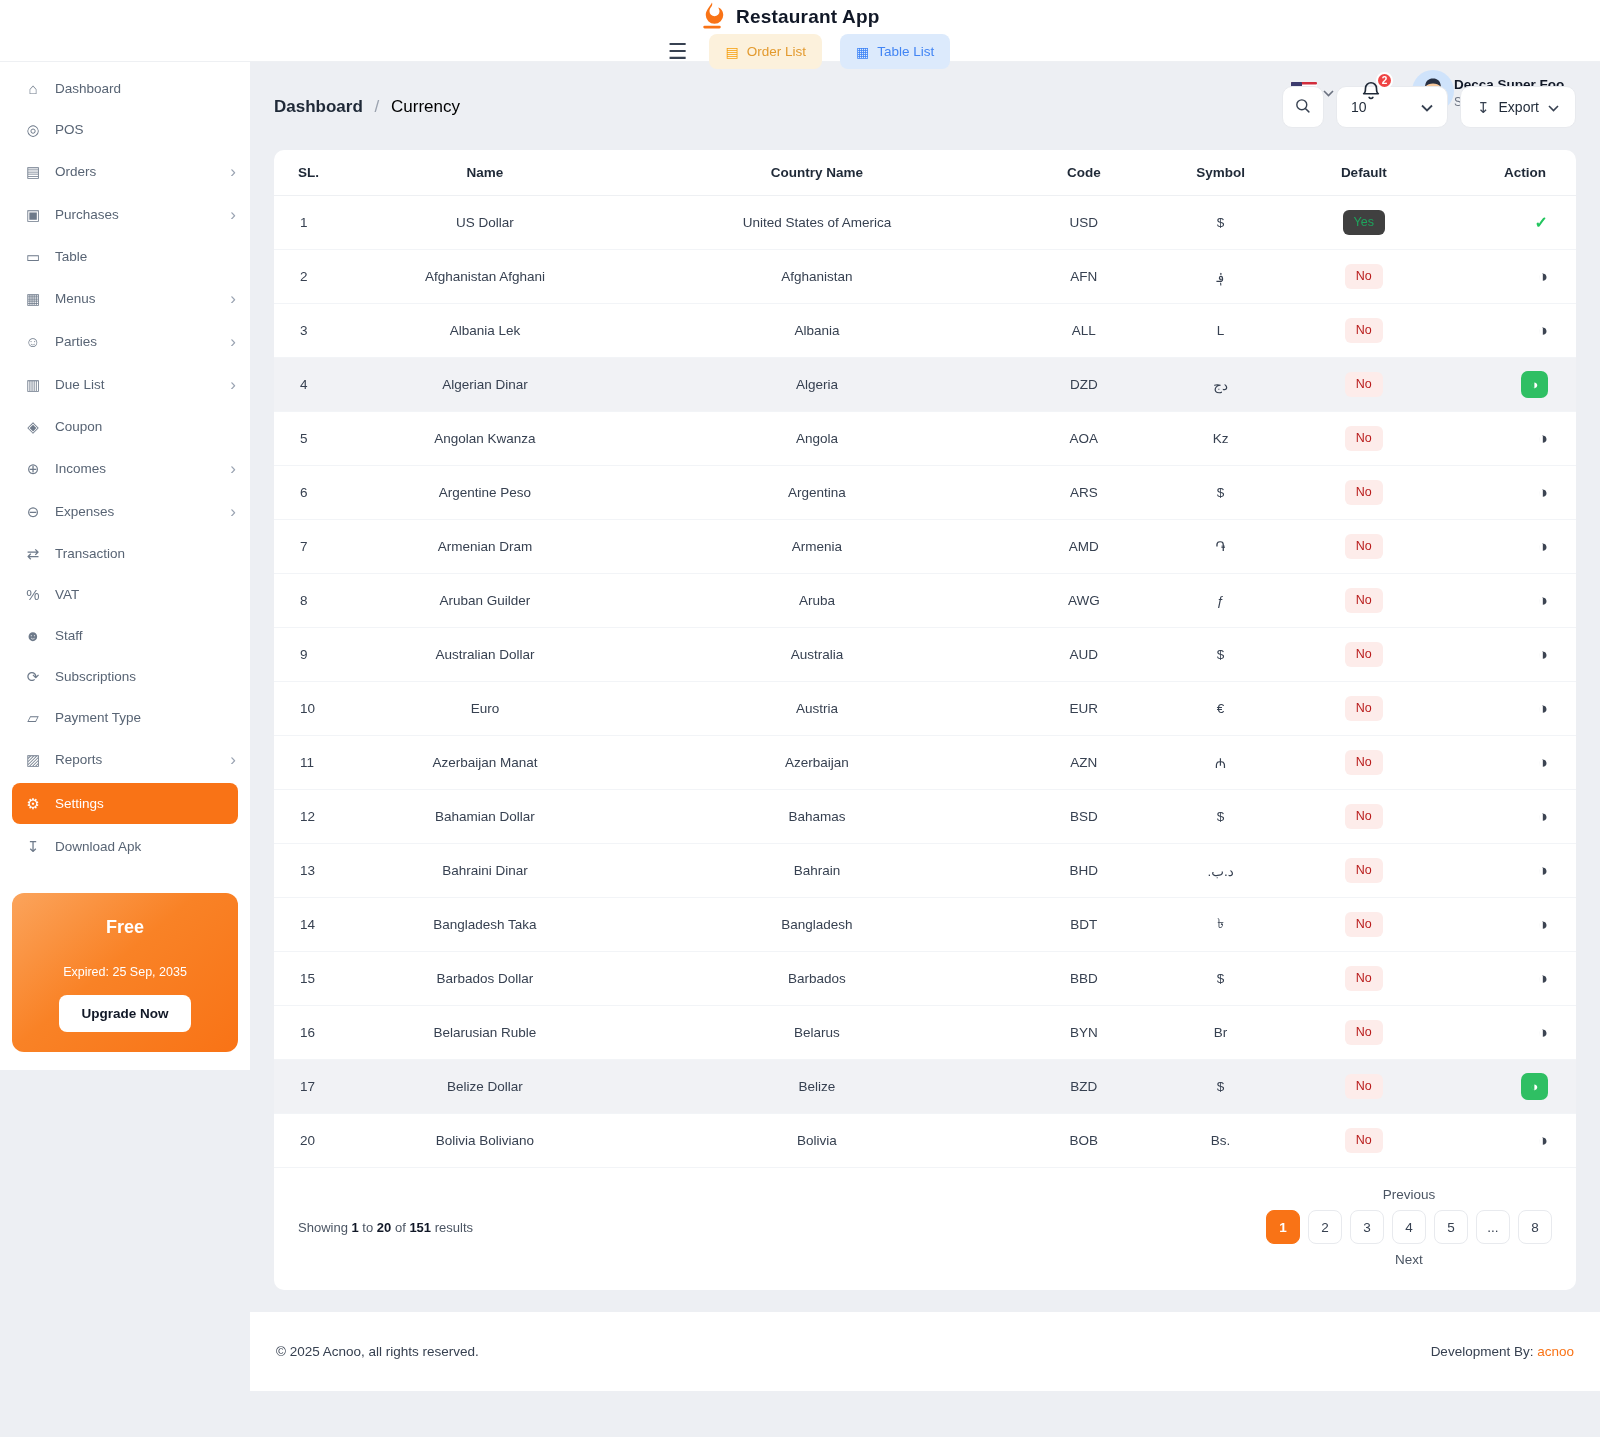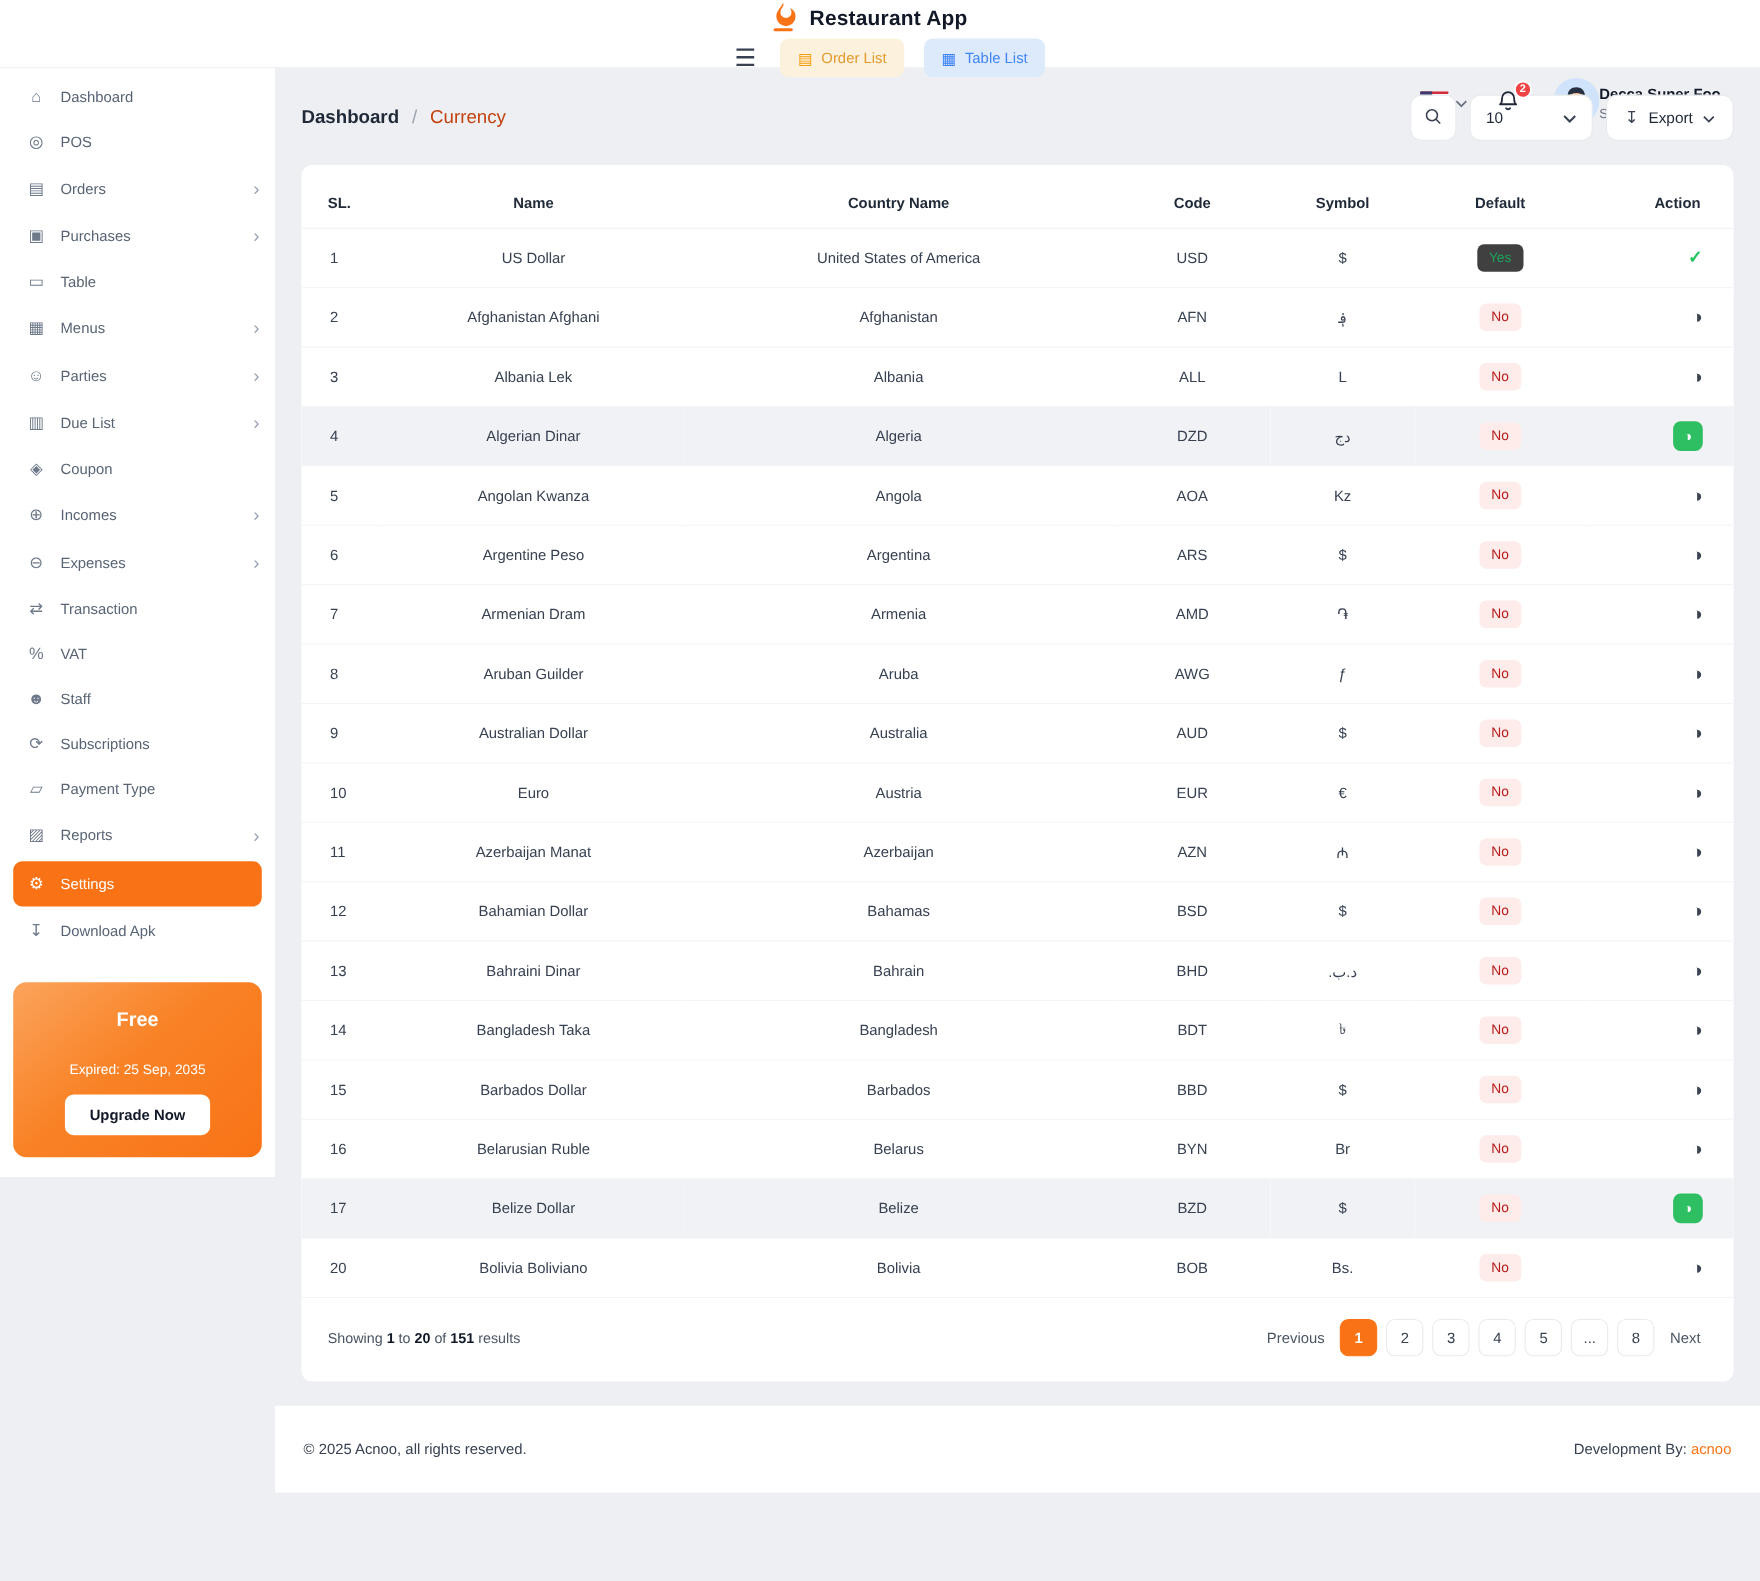--- a/index.html
+++ b/index.html
@@ -64,40 +64,40 @@
     margin-top:16px; background:#fff; color:#111827; border:none; border-radius:8px;
     font-size:13.5px; font-weight:bold; padding:11px 22px;
   }
 
   
   .main { flex:1; min-width:0; padding:20px 24px 0; }
   .page-head { display:flex; align-items:center; justify-content:space-between; margin:4px 0 22px; }
   .breadcrumb { font-size:17px; }
   .bc-main { font-weight:bold; color:#1f2937; cursor:pointer; }
   .bc-sep { color:#9ca3af; margin:0 7px; }
-  .bc-page { color:#c2410c;margin-top:41px; }
+  .bc-page { color:#000000;margin-top:41px; }
   .head-actions { display:flex; align-items:center; gap:12px; }
   .icon-btn {
     width:42px; height:42px; background:#fff; border:1px solid #e8eaee; border-radius:10px;
     display:flex; align-items:center; justify-content:center;
   }
   .select-box {
     height:42px; min-width:112px; background:#fff; border:1px solid #e8eaee; border-radius:10px;
     display:flex; align-items:center; justify-content:space-between; gap:14px; padding:0 14px;
     font-size:14px; color:#1f2937; cursor:pointer;
   }
   .export-btn {
     height:42px; background:#fff; border:1px solid #e8eaee; border-radius:10px; padding:0 16px;
     display:flex; align-items:center; gap:9px; font-size:14px; color:#1f2937;
   }
   .export-icon { font-size:15px; color:#374151; line-height:1; }
 
   
   .card { background:#fff; border-radius:10px; overflow:hidden; }
-  table { width:100%; border-collapse:collapse; table-layout:fixed;margin-top:12px; }
+  table { width:100%; border-collapse:collapse; table-layout:fixed; }
   th {
     padding:15px 10px; font-size:13.5px; font-weight:bold; color:#1f2937;
     border-bottom:1px solid #eef0f3; text-align:center; white-space:nowrap;
   }
   th:nth-of-type(1){ width:62px; text-align:left; padding-left:24px; }
   th:nth-of-type(2){ width:21%; }
   th:nth-of-type(3){ width:30%; }
   th:nth-of-type(4){ width:11%; }
   th:nth-of-type(5){ width:10%; }
   th:nth-of-type(6){ width:12%; }
@@ -117,21 +117,21 @@
   .act { border:none; background:transparent; padding:0; line-height:1; font-size:17px; color:#3c4452; vertical-align:middle; }
   .act.check { color:#22c55e; font-weight:bold; font-size:16px; }
   .act.toggle-green {
     background:#2fbf63; color:#fff; width:27px; height:27px; border-radius:7px;
     display:inline-flex; align-items:center; justify-content:center; font-size:13px;
   }
 
   .table-foot { display:flex; align-items:center; justify-content:space-between; padding:19px 24px 23px; }
   .results { font-size:13px; color:#4b5563; }
   .results b { color:#111827; }
-  .pager { display:flex; align-items:center; gap:8px; }
+  .pager { display:flex; align-items:center; gap:8px;flex-direction:column; }
   .pager-pages { display:flex; align-items:center; gap:8px; }
   .pager-nav { background:none; border:none; font-size:13.5px; color:#4b5563; padding:0 6px; }
   .page-btn {
     min-width:34px; height:34px; border:1px solid #e8eaee; border-radius:8px; background:#fff;
     display:flex; align-items:center; justify-content:center; font-size:13.5px; color:#374151;
   }
   .page-btn.active { background:#f97316; border-color:#f97316; color:#fff; font-weight:bold; }
 
   
   .site-footer {

